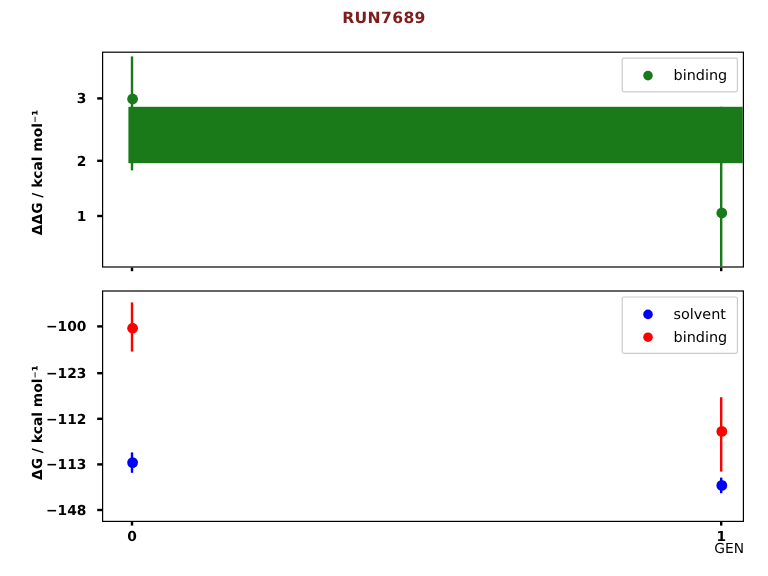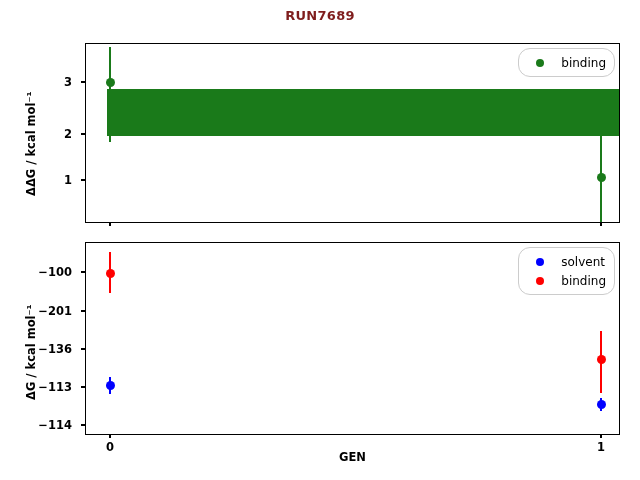--- a/index.html
+++ b/index.html
@@ -32,23 +32,23 @@
     font-size:11.5px;
     font-weight:bold;
     color:#000;
     white-space:nowrap;
     transform-origin:0 0;
     transform:rotate(-90deg);
   }
   .xlabel{
     position:absolute;
     font-size:11.5px;
-    font-weight:bold;
-    color:#000;
-    text-align:center;
+    font-weight:normal;
+    color:#000;
+    text-align:right;
     white-space:nowrap;
   }
   .ytick-label{
     position:absolute;
     font-size:11.5px;
     font-weight:bold;
     color:#000;
     text-align:right;
     white-space:nowrap;
   }
@@ -75,21 +75,21 @@
     width:9px;height:9px;
     border-radius:50%;
   }
 
   
   .legend{
     position:absolute;
     box-sizing:border-box;
     background:rgba(255,255,255,0.92);
     border:1px solid #cccccc;
-    border-radius:12px;
+    border-radius:2px;
     padding:4px 8px 4px 6px;
     box-shadow:0 0 0 0 rgba(0,0,0,0);
   }
   .legend-row{
     display:flex;
     align-items:center;
     height:19px;
   }
   .legend-key{
     width:30px;
@@ -149,24 +149,24 @@
           <span class="legend-dot" style="background:#1a7a1a;"></span>
         </span>
         <span class="legend-text">binding</span>
       </div>
     </div>
   </div>
 
   <div class="ylabel" style="left:24px; top:400px;">ΔG / kcal mol⁻¹</div>
 
   <div class="ytick-label" style="left:30px; top:265px; width:42px;">−100</div>
-  <div class="ytick-label" style="left:30px; top:304px; width:42px;">−201</div>
-  <div class="ytick-label" style="left:30px; top:342px; width:42px;">−136</div>
+  <div class="ytick-label" style="left:30px; top:304px; width:42px;">−123</div>
+  <div class="ytick-label" style="left:30px; top:342px; width:42px;">−112</div>
   <div class="ytick-label" style="left:30px; top:380px; width:42px;">−113</div>
-  <div class="ytick-label" style="left:30px; top:418px; width:42px;">−114</div>
+  <div class="ytick-label" style="left:30px; top:418px; width:42px;">−148</div>
 
   <div class="tickmark ytickmark" style="left:81px; top:271px;"></div>
   <div class="tickmark ytickmark" style="left:81px; top:310px;"></div>
   <div class="tickmark ytickmark" style="left:81px; top:348px;"></div>
   <div class="tickmark ytickmark" style="left:81px; top:386px;"></div>
   <div class="tickmark ytickmark" style="left:81px; top:424px;"></div>
 
   <div class="tickmark xtickmark" style="left:109px; top:434px;"></div>
   <div class="tickmark xtickmark" style="left:600px; top:434px;"></div>
   <div class="xtick-label" style="left:95px; top:440px; width:30px;">0</div>

